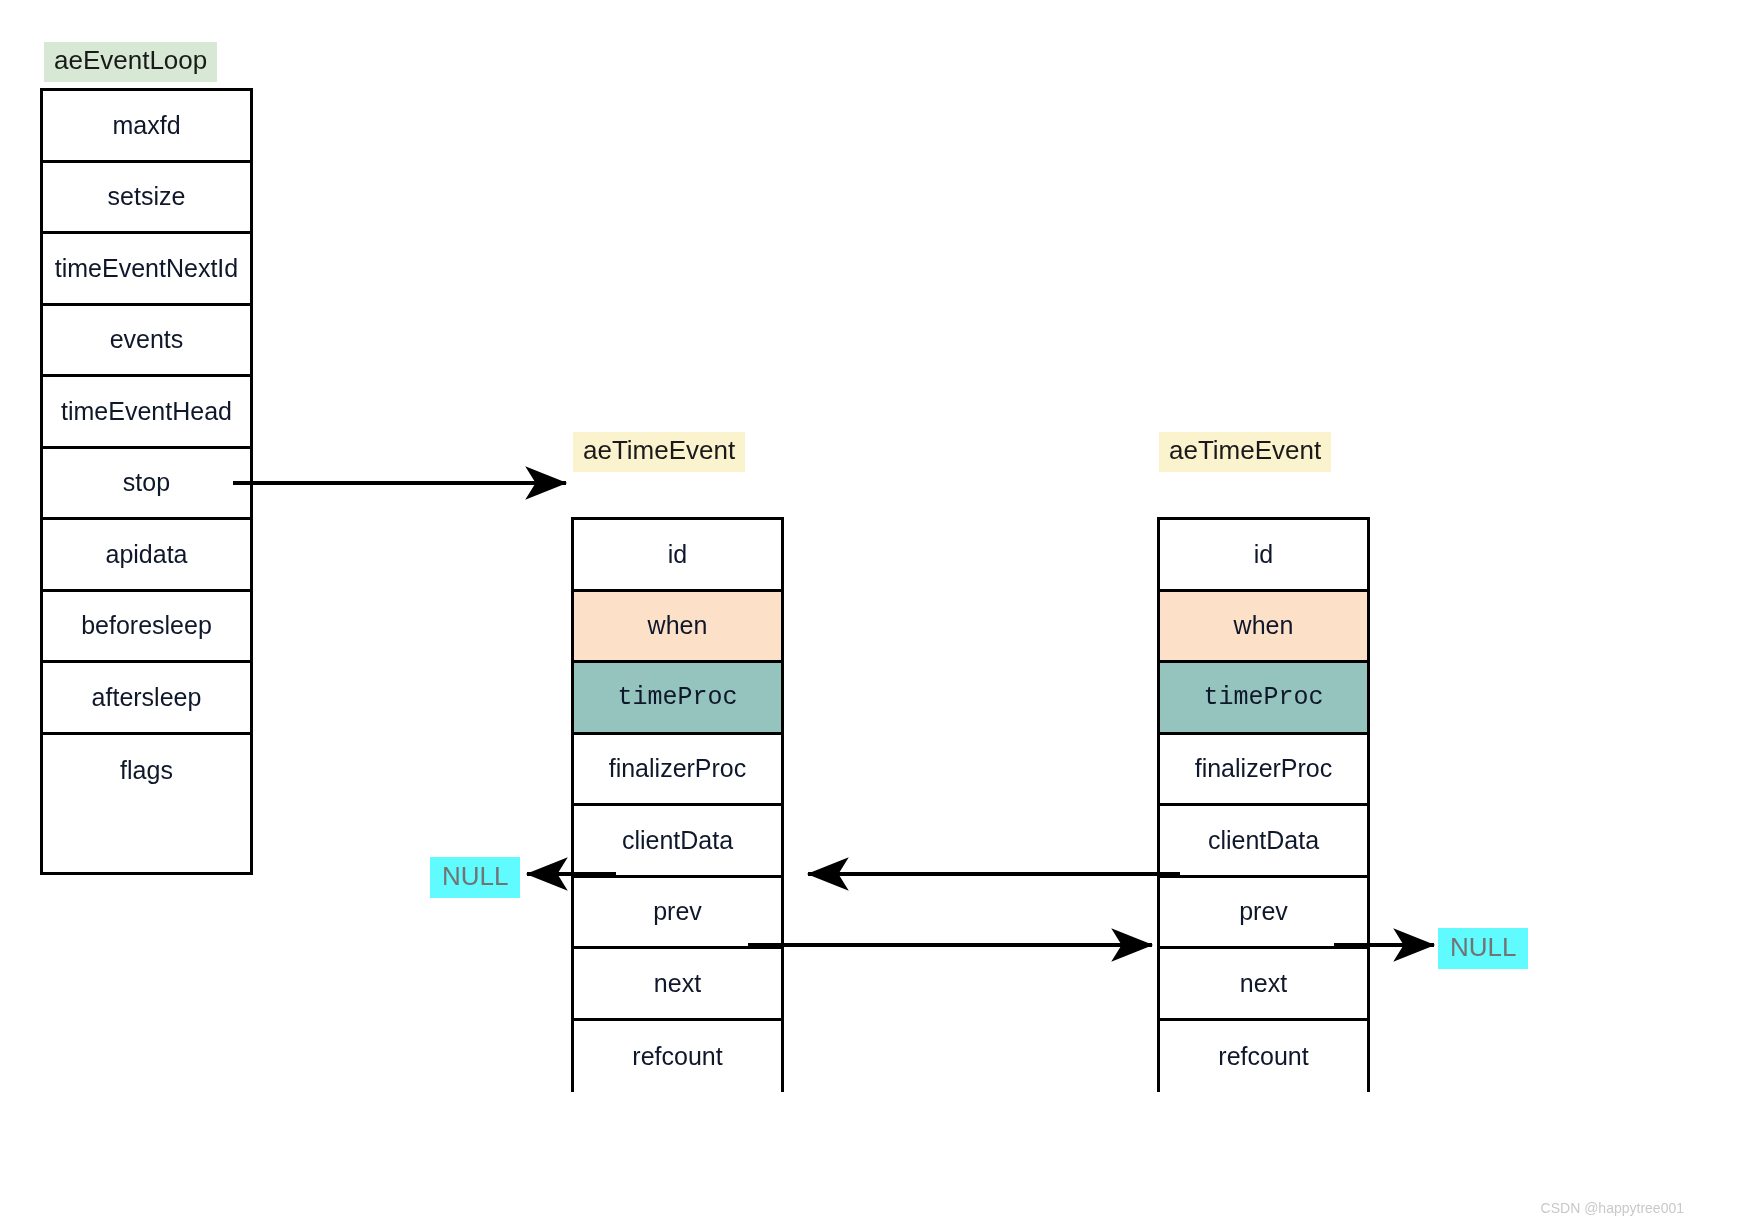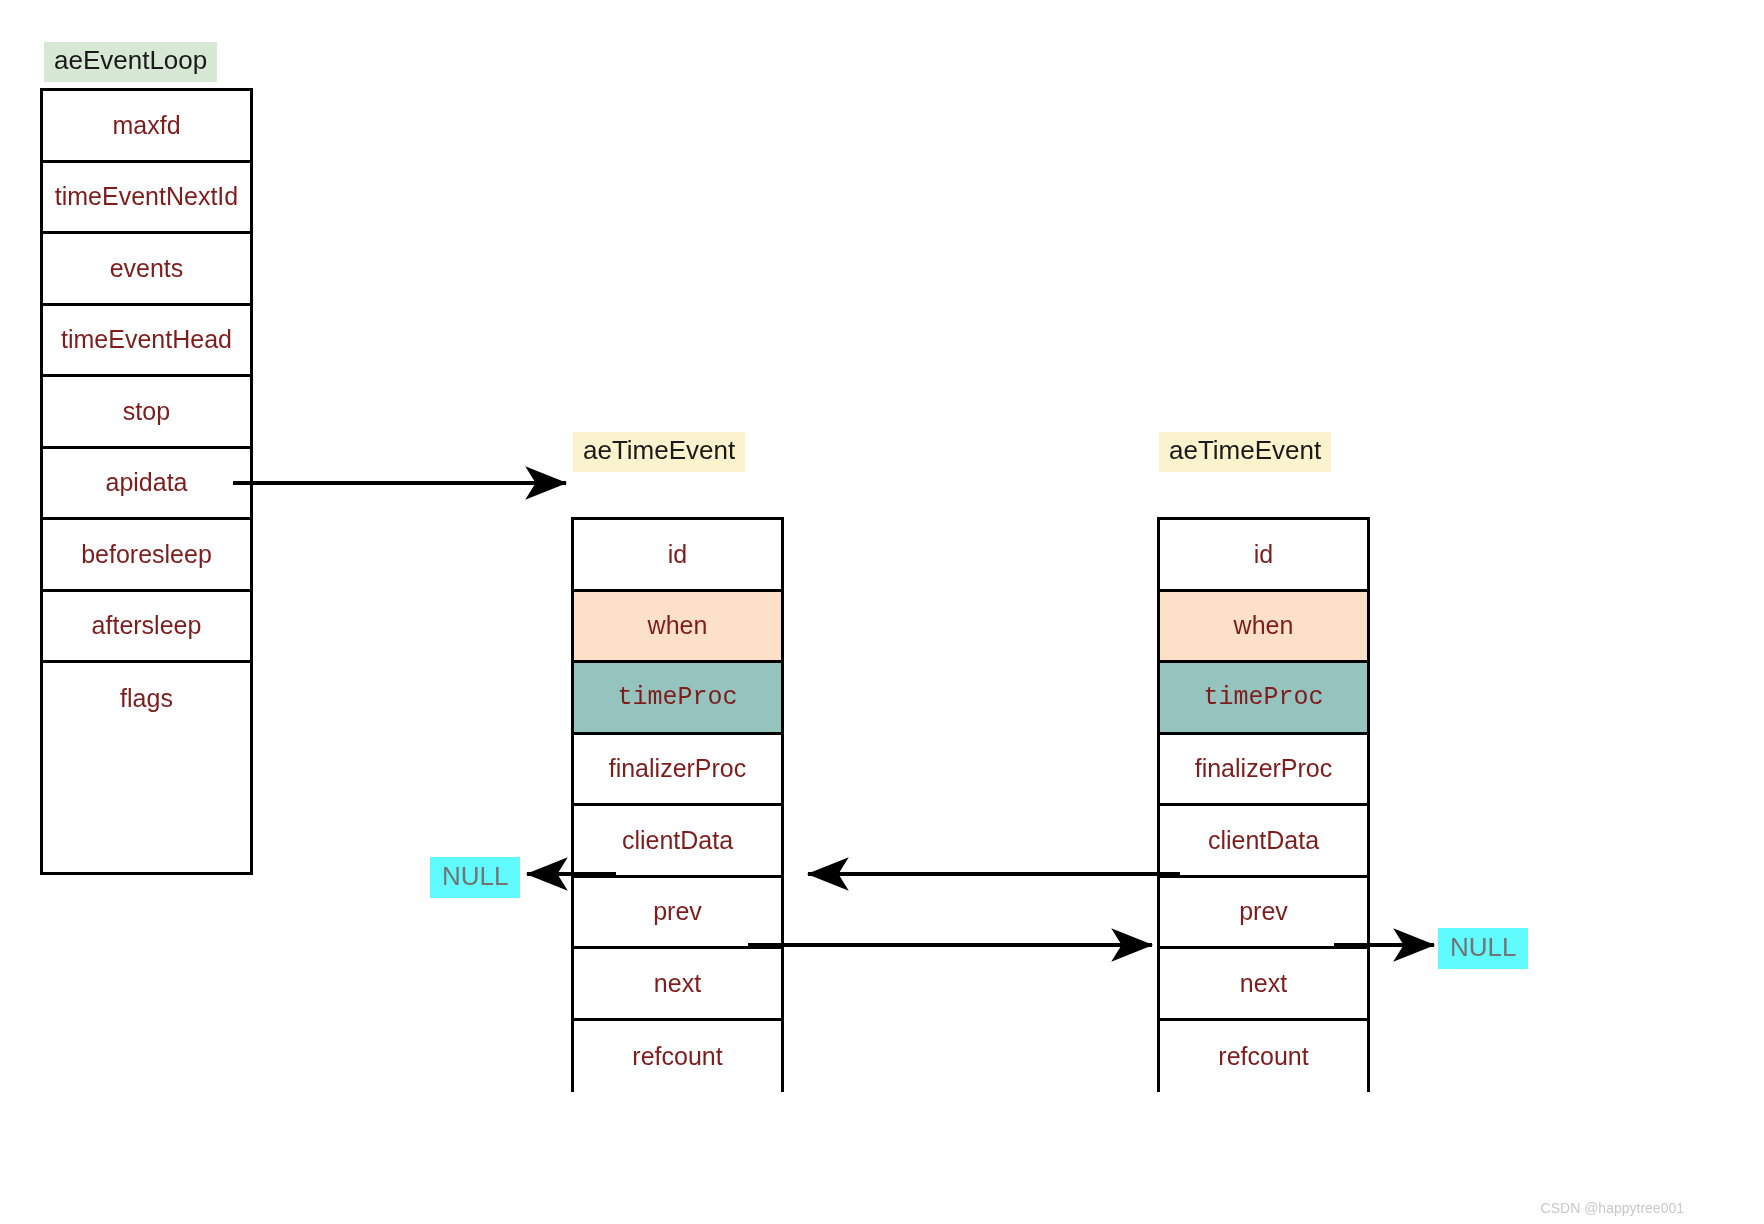--- a/index.html
+++ b/index.html
@@ -24,21 +24,21 @@
     box-sizing: border-box;
     border: 3px solid #000000;
     background: #ffffff;
   }
   .field {
     box-sizing: border-box;
     border-bottom: 3px solid #000000;
     display: flex;
     align-items: center;
     justify-content: center;
-    color: #7f1d1d;
+    color: #0f172a;
     background: #ffffff;
     position: relative;
     z-index: 2;
   }
   .field:last-child {
     border-bottom: none;
   }
 
   
   #loop-box {
@@ -135,20 +135,21 @@
 </style>
 </head>
 <body>
 
 <div id="canvas">
 
   <div class="chip" id="chip-loop">aeEventLoop</div>
 
   <div class="struct" id="loop-box">
     <div class="field">maxfd</div>
+    <div class="field">setsize</div>
     <div class="field">timeEventNextId</div>
     <div class="field">events</div>
     <div class="field">timeEventHead</div>
     <div class="field">stop</div>
     <div class="field">apidata</div>
     <div class="field">beforesleep</div>
     <div class="field">aftersleep</div>
     <div class="field">flags</div>
   </div>
 

